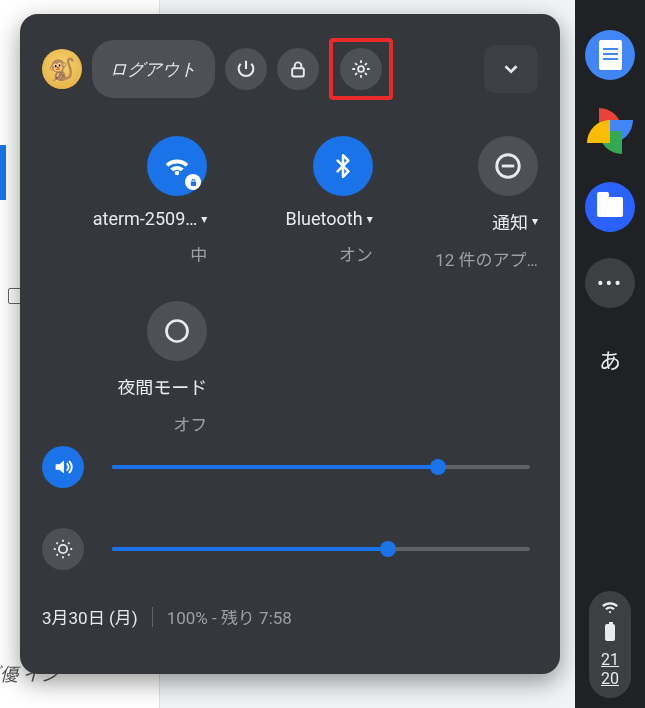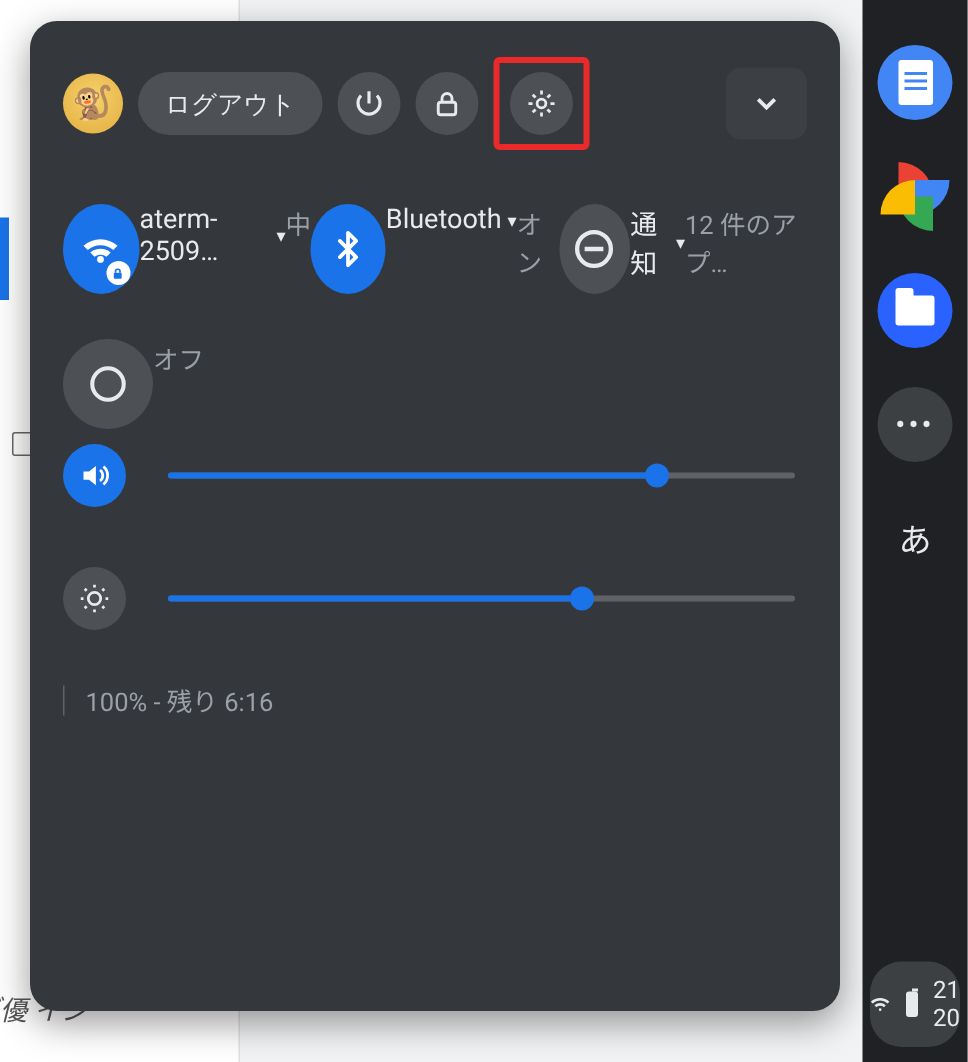--- a/index.html
+++ b/index.html
@@ -98,30 +98,31 @@
       letter-spacing: 2px;
     }
     .shelf-ime {
       background: transparent;
       color: #e8eaed;
       font-size: 22px;
     }
 
     .shelf-spacer { flex: 1; }
     .shelf-status {
-      width: 60px;
+      width: 42px;
       background: #3c4043;
       border-radius: 21px;
       display: flex;
-      flex-direction: row;
+      flex-direction: column;
       align-items: center;
       padding: 10px 0 10px 0;
       gap: 10px;
       margin-bottom: 10px;
       color: #e8eaed;
+      text-decoration: underline;
     }
     .stat-time {
       font-size: 16px;
       text-align:center;
       line-height: 1.15;
     }
     .wifi-mini {
       width: 18px; height: 13px;
     }
     .batt-mini {
@@ -160,25 +161,26 @@
     .avatar {
       width: 40px; height: 40px; border-radius: 50%;
       background: radial-gradient(circle at 50% 40%, #f6d26b 0%, #e8b84c 70%);
       display:flex; align-items:center; justify-content:center;
       font-size:22px;
     }
     .logout-btn {
       background: #4d5054;
       border: none;
       border-radius: 22px;
-      height: 42px;
+      height: 58px;
       padding: 0 18px;
       color: #e8eaed;
       font-size: 17px;
       cursor: pointer;
+      font-style: italic;
     }
     .circle-btn {
       width: 42px; height: 42px; border-radius: 50%;
       background: #4d5054;
       border: none;
       display:flex; align-items:center; justify-content:center;
       color: #e8eaed;
       cursor:pointer;
     }
     .highlight-box {
@@ -198,23 +200,23 @@
 
     .tiles {
       display: grid;
       grid-template-columns: repeat(3, 1fr);
       grid-auto-rows: auto;
       margin-top: 36px;
       row-gap: 30px;
     }
     .tile {
       display: flex;
-      flex-direction: row;
-      align-items: flex-start;
-      gap: 0;
+      flex-direction: column;
+      align-items: flex-end;
+      gap: 12px;
     }
     .tile-icon {
       width: 60px; height: 60px; border-radius: 50%;
       display:flex; align-items:center; justify-content:center;
       cursor:pointer;
     }
     .tile-icon.on { background: #1a73e8; }
     .tile-icon.off { background: #4d5054; }
     .tile-label-row {
       display:flex; align-items:center; gap:4px;
@@ -379,20 +381,23 @@
       <div class="tile-sub">12 件のアプ…</div>
     </div>
 
     <div class="tile">
       <div class="tile-icon off">
         <svg width="28" height="28" viewBox="0 0 24 24" fill="none" stroke="#e8eaed" stroke-width="2.3">
             <circle cx="12" cy="12" r="9"></circle>
             <path d="M12 3a9 9 0 0 0 0 18 7 7 0 0 1 0-18z" fill="#e8eaed" stroke="none"></path>
           </svg>
       </div>
+      <div class="tile-label-row">
+        <span>夜間モード</span>
+      </div>
       <div class="tile-sub">オフ</div>
     </div>
 
     <div></div>
       <div></div>
   </div>
 
   <div class="sliders">
     <div class="slider-row">
       <div class="slider-ico">
@@ -415,22 +420,23 @@
           </svg>
       </div>
       <div class="slider" id="bri-slider">
         <div class="slider-fill" id="bri-fill" style="width: 66%;"></div>
         <div class="slider-thumb" id="bri-thumb" style="left: 66%;"></div>
       </div>
     </div>
   </div>
 
   <div class="panel-footer">
+    <span class="footer-date">3月30日 (月)</span>
     <span class="vdiv"></span>
-    <span>100% - 残り 6:16</span>
+    <span>100% - 残り 7:58</span>
   </div>
 </div>
 
 <div class="shelf">
   <div class="shelf-icon docs">
     <div class="docs-inner"></div>
   </div>
   <div class="shelf-icon photos">
     <div class="photos-pin">
       <div class="pp pp1"></div>

